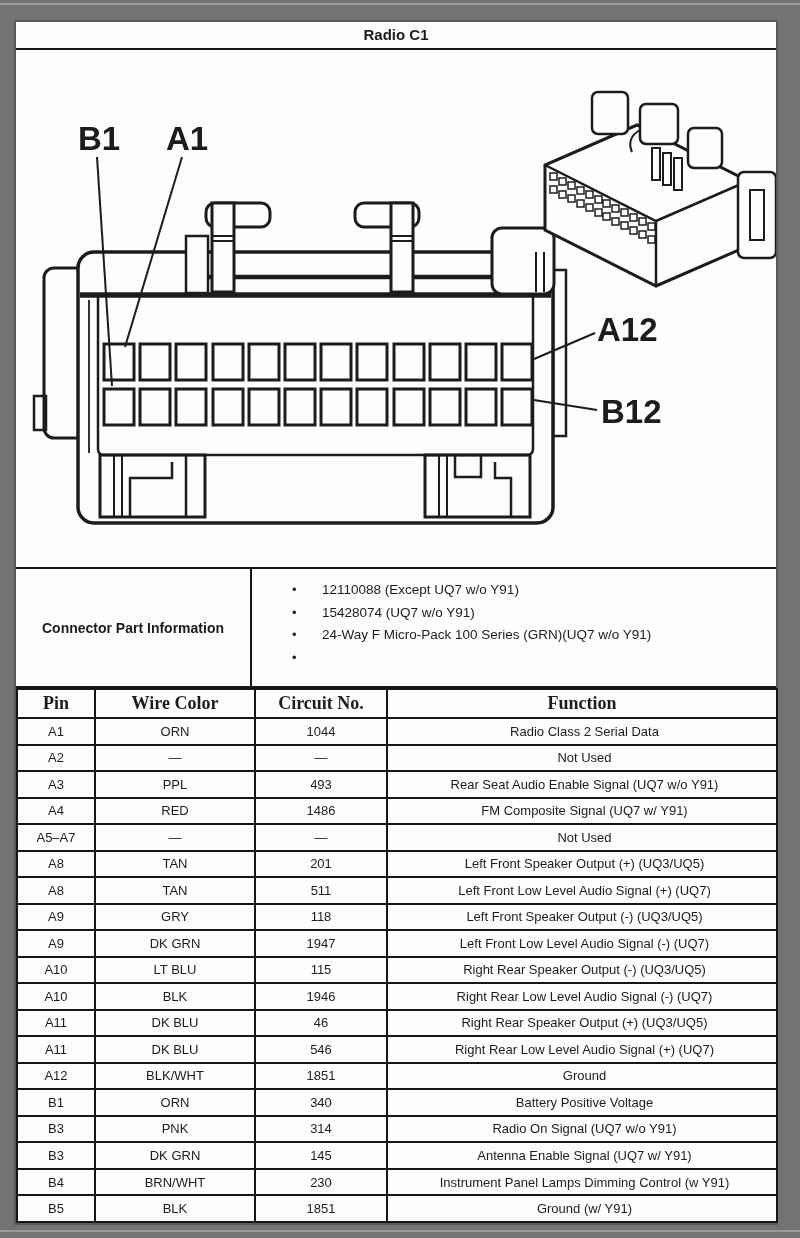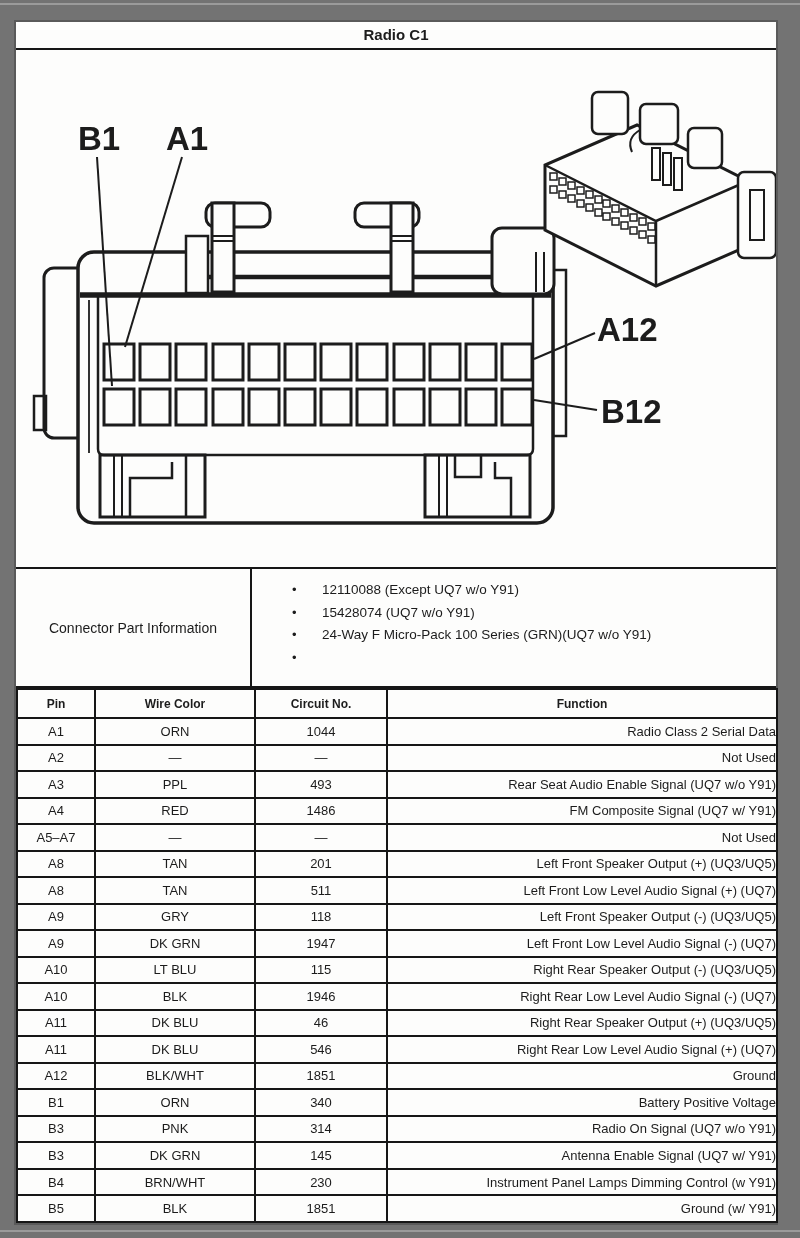--- a/index.html
+++ b/index.html
@@ -17,37 +17,37 @@
   }
   .title-row{
     height:26px;line-height:26px;border-bottom:2px solid #161616;
     text-align:center;font-weight:bold;font-size:15px;
   }
   .diagram-box{position:relative;height:517px;border-bottom:2px solid #161616;}
   .diagram-box svg{display:block;width:760px;height:517px;}
   .info-row{display:flex;height:117px;border-bottom:2px solid #161616;box-sizing:content-box;}
   .info-label{
     width:234px;border-right:2px solid #161616;display:flex;
-    align-items:center;justify-content:center;font-weight:normal;font-size:14px;
+    align-items:center;justify-content:center;font-weight:bold;font-size:14px;
     text-align:center;flex:none;
   }
   .info-items{flex:1;padding:10px 6px 0 0;}
   .info-items ul{list-style:none;margin:0;padding:0;}
   .info-items li{display:flex;line-height:22.5px;font-size:13.5px;}
   .info-items .dot{width:30px;margin-left:40px;text-align:left;font-size:13px;flex:none;}
   table.pin-table{
     width:100%;height:535px;border-collapse:collapse;table-layout:fixed;
     font-size:13px;
   }
   table.pin-table th,table.pin-table td{
     border:2px solid #161616;padding:0;text-align:center;vertical-align:middle;
     overflow:hidden;white-space:nowrap;
   }
-  table.pin-table th{font-size:12px;font-weight:bold;height:27px;}
-  table.pin-table td.fn{text-align:right;padding-left:5px;}
+  table.pin-table th{font-size:18px;font-weight:bold;height:27px;font-family:Liberation Serif, serif;}
+  table.pin-table td.fn{text-align:center;padding-left:5px;}
   
   .ln{stroke:#1c1c1c;fill:none;}
   .fillbg{fill:#fdfdfc;stroke:#1c1c1c;}
   .lbl{font:bold 33px "Liberation Sans","DejaVu Sans",sans-serif;fill:#1c1c1c;}
 </style>
 </head>
 <body>
 
 <div class="page">
   <div class="edge-line edge-top"></div>

